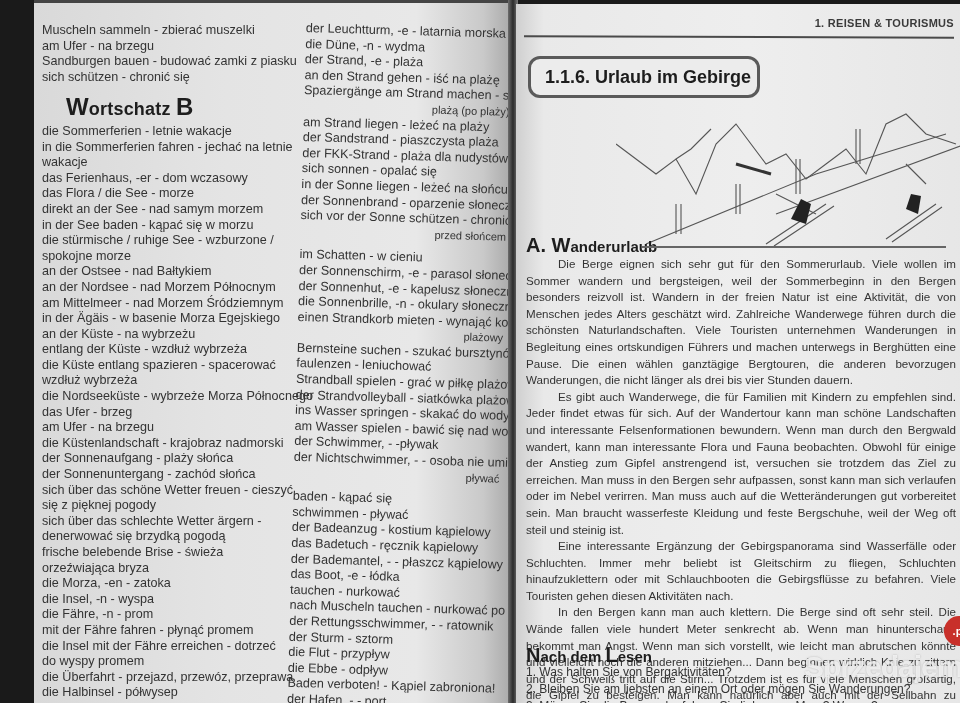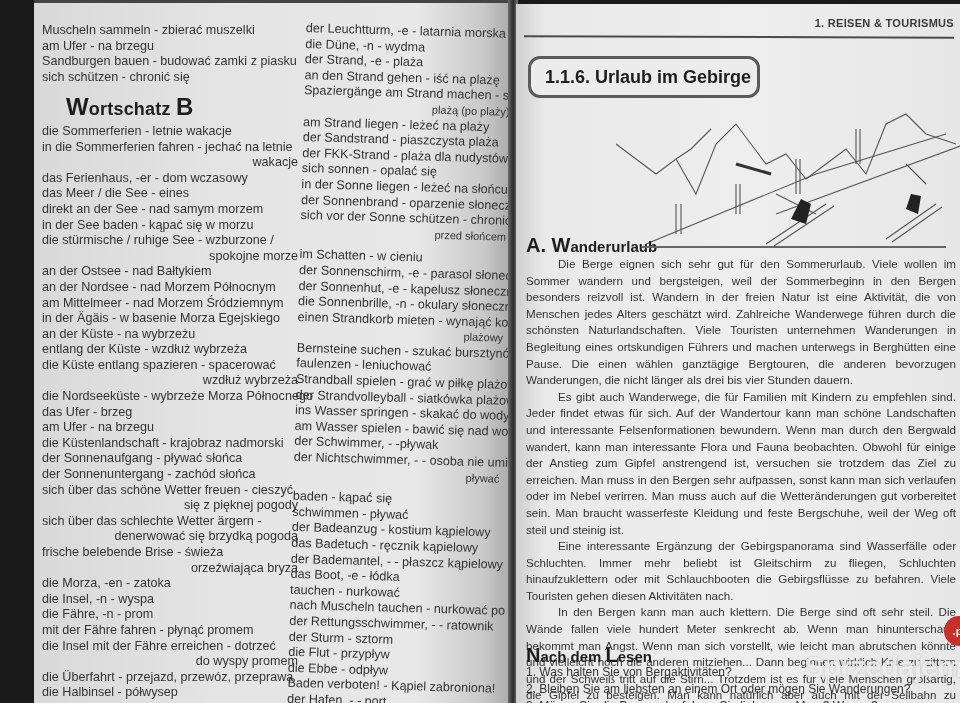--- a/index.html
+++ b/index.html
@@ -11,21 +11,21 @@
     
     .page-left {
       position: absolute; left: 0; top: 0; width: 478px; height: 703px;
       background: linear-gradient(90deg, #d9d9d9 0%, #e4e4e4 40%, #e8e8e8 80%, #c9c9c9 94%, #a8a8a8 100%);
       border-top: 3px solid #444;
     }
     .col { position: absolute; font-size: 12.6px; line-height: 15.6px; color: #333; }
     .col-1 { left: 8px; top: 20px; width: 256px; }
     .col-2 { left: 272px; top: 18px; width: 206px; transform: rotate(1.6deg); transform-origin: 0 0; }
     .entry { white-space: nowrap; }
-    .entry .cont { display: block; text-align: right; }
+    .entry .cont { display: block; }
     .entry.gap-top { margin-top: 8px; }
     .col-2 .entry { white-space: nowrap; }
     .col-2 .entry .cont { text-align: right; font-size: 11px; }
 
     .vocab-heading {
       font-weight: bold; font-size: 18px; margin: 14px 0 6px 24px; color: #1d1d1d; letter-spacing: 0.2px;
     }
     .vocab-heading .big { font-size: 24px; }
 
     
@@ -99,36 +99,36 @@
           <div class="entry"><span>Sandburgen bauen - budować zamki z piasku</span></div>
           <div class="entry"><span>sich schützen - chronić się</span></div>
         </div>
       <div class="vocab-heading">
         <span class="big">W</span><span>ortschatz </span><span class="big">B</span>
       </div>
       <div id="col1-list">
           <div class="entry"><span>die Sommerferien - letnie wakacje</span></div>
           <div class="entry"><span>in die Sommerferien fahren - jechać na letnie</span><span class="cont">wakacje</span></div>
           <div class="entry"><span>das Ferienhaus, -er - dom wczasowy</span></div>
-          <div class="entry"><span>das Meer / die See - eines</span></div>
+          <div class="entry"><span>das Flora / die See - morze</span></div>
           <div class="entry"><span>direkt an der See - nad samym morzem</span></div>
           <div class="entry"><span>in der See baden - kąpać się w morzu</span></div>
           <div class="entry"><span>die stürmische / ruhige See - wzburzone /</span><span class="cont">spokojne morze</span></div>
           <div class="entry"><span>an der Ostsee - nad Bałtykiem</span></div>
           <div class="entry"><span>an der Nordsee - nad Morzem Północnym</span></div>
           <div class="entry"><span>am Mittelmeer - nad Morzem Śródziemnym</span></div>
           <div class="entry"><span>in der Ägäis - w basenie Morza Egejskiego</span></div>
           <div class="entry"><span>an der Küste - na wybrzeżu</span></div>
           <div class="entry"><span>entlang der Küste - wzdłuż wybrzeża</span></div>
           <div class="entry"><span>die Küste entlang spazieren - spacerować</span><span class="cont">wzdłuż wybrzeża</span></div>
           <div class="entry"><span>die Nordseeküste - wybrzeże Morza Północnego</span></div>
           <div class="entry"><span>das Ufer - brzeg</span></div>
           <div class="entry"><span>am Ufer - na brzegu</span></div>
           <div class="entry"><span>die Küstenlandschaft - krajobraz nadmorski</span></div>
-          <div class="entry"><span>der Sonnenaufgang - pływać słońca</span></div>
+          <div class="entry"><span>der Sonnenaufgang - plaży słońca</span></div>
           <div class="entry"><span>der Sonnenuntergang - zachód słońca</span></div>
           <div class="entry"><span>sich über das schöne Wetter freuen - cieszyć</span><span class="cont">się z pięknej pogody</span></div>
           <div class="entry"><span>sich über das schlechte Wetter ärgern -</span><span class="cont">denerwować się brzydką pogodą</span></div>
           <div class="entry"><span>frische belebende Brise - świeża</span><span class="cont">orzeźwiająca bryza</span></div>
           <div class="entry"><span>die Morza, -en - zatoka</span></div>
           <div class="entry"><span>die Insel, -n - wyspa</span></div>
           <div class="entry"><span>die Fähre, -n - prom</span></div>
           <div class="entry"><span>mit der Fähre fahren - płynąć promem</span></div>
           <div class="entry"><span>die Insel mit der Fähre erreichen - dotrzeć</span><span class="cont">do wyspy promem</span></div>
           <div class="entry"><span>die Überfahrt - przejazd, przewóz, przeprawa</span></div>

